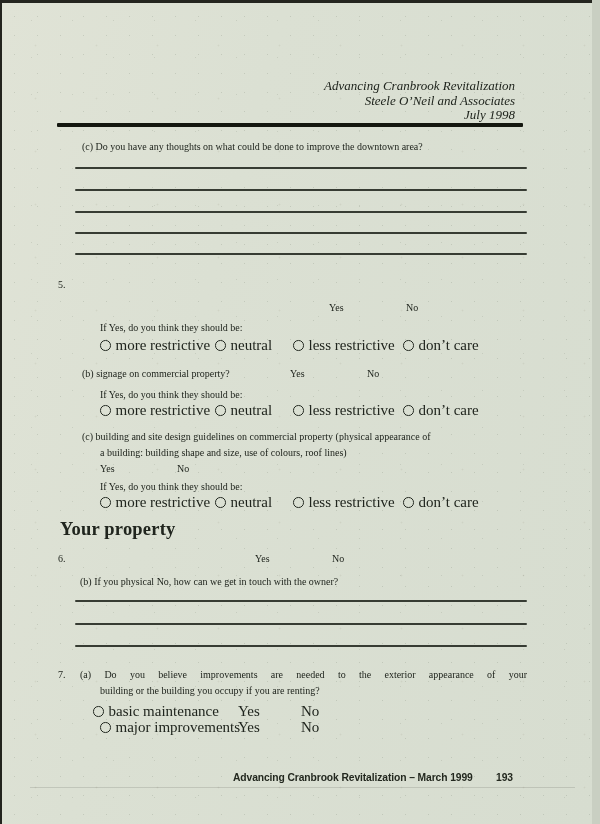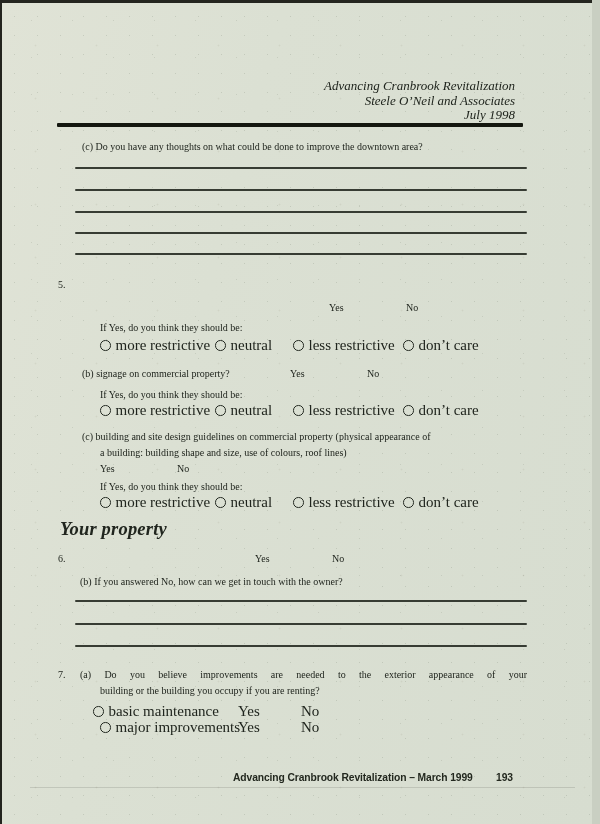--- a/index.html
+++ b/index.html
@@ -25,21 +25,21 @@
     font-style:italic;font-size:13px;line-height:14.5px;white-space:nowrap;
   }
   .rule{position:absolute;left:57px;top:123px;width:466px;height:3.5px;background:#14170f;border-radius:1px;}
   .wline{position:absolute;left:75px;width:452px;height:1.7px;background:#373c33;border-radius:1px;}
   .optrow{position:absolute;left:0;width:600px;height:17px;}
   .opt{position:absolute;font-size:15px;white-space:nowrap;}
   .radio{
     display:inline-block;width:8.5px;height:8.5px;border:1.5px solid #242a22;
     border-radius:50%;margin-right:5px;vertical-align:-0.5px;box-sizing:content-box;
   }
-  .section-title{font-size:18.5px;font-weight:bold;font-style:italic;letter-spacing:.2px;}
+  .section-title{font-size:18.5px;font-weight:bold;letter-spacing:.2px;}
   .just{white-space:normal;text-align:justify;text-align-last:justify;width:447px;line-height:16px;}
   .footer{
     font-family:"Liberation Sans",sans-serif;font-weight:bold;
     font-size:10.3px;color:#23281f;letter-spacing:-0.1px;
   }
   .streak{position:absolute;left:30px;top:787px;width:545px;height:1px;background:rgba(60,65,55,.16);}
 </style>
 </head>
 <body>
 
@@ -94,21 +94,21 @@
     <span class="opt" style="left:215px"><span class="radio"></span><span>neutral</span></span>
     <span class="opt" style="left:293px"><span class="radio"></span><span>less restrictive</span></span>
     <span class="opt" style="left:403px"><span class="radio"></span><span>don’t care</span></span>
   </div>
 
   <div class="t section-title" style="left:60px;top:522px">Your property</div>
 
   <div class="t" style="left:58px;top:551px">6.</div>
   <div class="t" style="left:255px;top:551px">Yes</div>
   <div class="t" style="left:332px;top:551px">No</div>
-  <div class="t" style="left:80px;top:574px">(b) If you answered No, how can we get in touch with the owner?</div>
+  <div class="t" style="left:80px;top:574px">(b) If you physical No, how can we get in touch with the owner?</div>
   <div class="wline" style="top:600px"></div>
   <div class="wline" style="top:623px"></div>
   <div class="wline" style="top:645px"></div>
 
   <div class="t" style="left:58px;top:667px">7.</div>
   <div class="t" style="left:100px;top:683px">building or the building you occupy if you are renting?</div>
   <div class="t just" style="left:80px;top:667px">(a) Do you believe improvements are needed to the exterior appearance of your</div>
 
   <div class="optrow" style="top:703px">
     <span class="opt" style="left:93px"><span class="radio"></span><span>basic maintenance</span></span>

